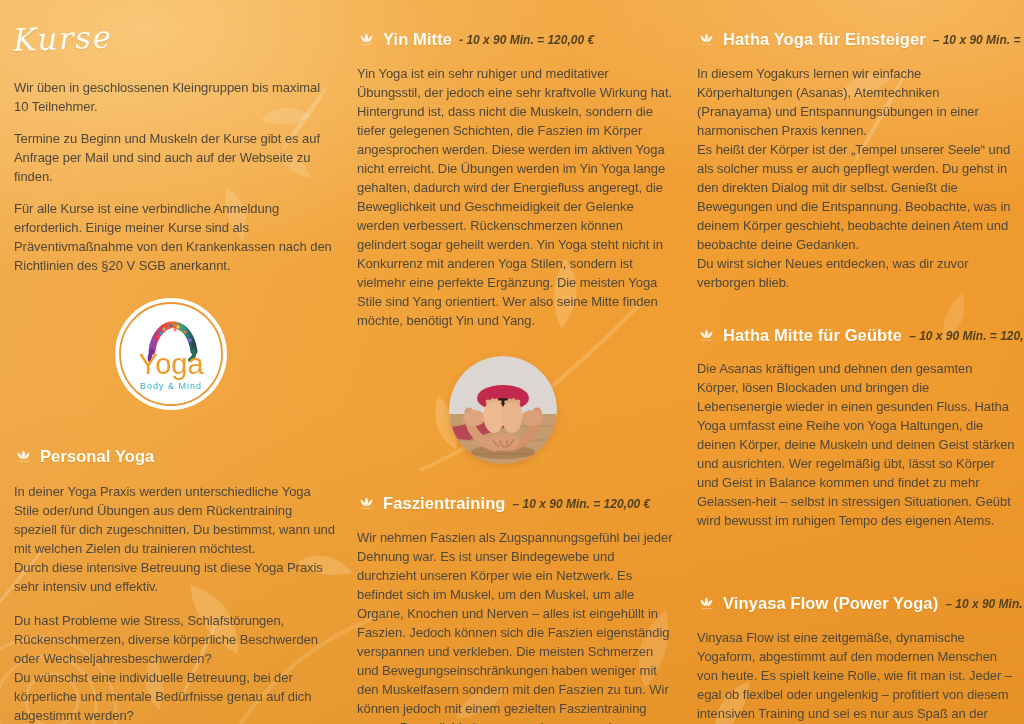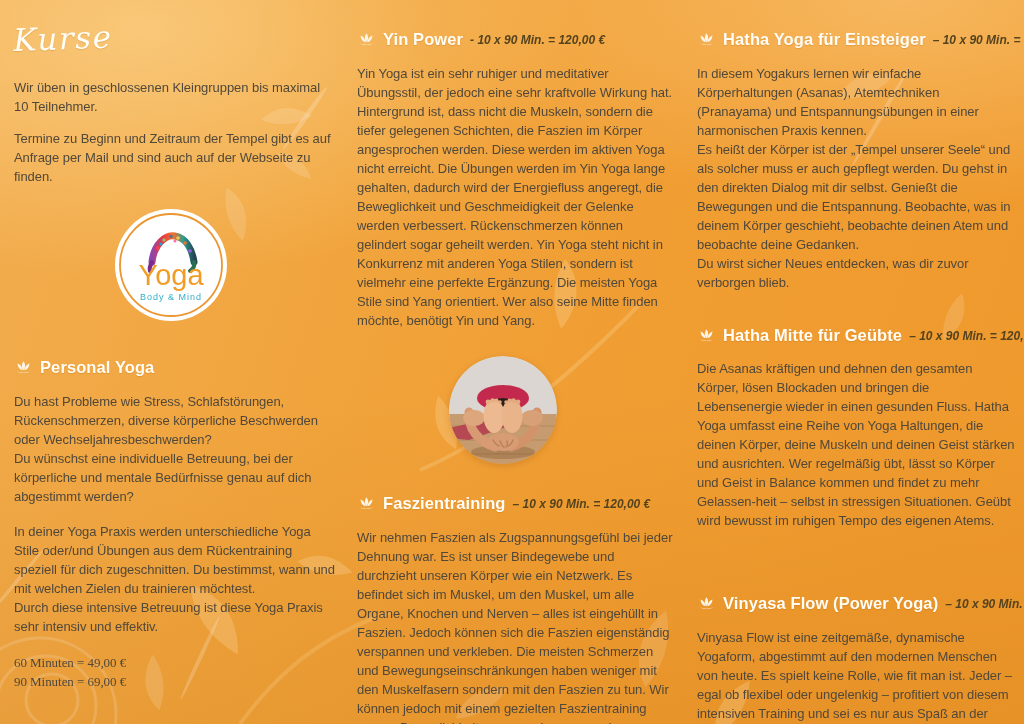--- a/index.html
+++ b/index.html
@@ -83,21 +83,22 @@
       <ellipse cx="880" cy="118" rx="2" ry="58" transform="rotate(30 880 118)"></ellipse>
       <ellipse cx="200" cy="658" rx="2" ry="46" transform="rotate(25 200 658)"></ellipse>
       <ellipse cx="18" cy="580" rx="1.8" ry="44" transform="rotate(40 18 580)"></ellipse>
     </g>
   </svg>
 
   <div class="col" id="col-left">
     <h1 class="script-title">Kurse</h1>
 
     <p class="body-text" style="margin-top:20px">Wir üben in geschlossenen Kleingruppen bis maximal 10 Teilnehmer.</p>
-    <p class="body-text">Termine zu Beginn und Zeitraum der Tempel gibt es auf Anfrage per Mail und sind auch auf der Webseite zu finden.</p>
+    <p class="body-text">Termine zu Beginn und Muskeln der Kurse gibt es auf Anfrage per Mail und sind auch auf der Webseite zu finden.</p>
+    <p class="body-text">Für alle Kurse ist eine verbindliche Anmeldung erforderlich. Einige meiner Kurse sind als Präventivmaßnahme von den Krankenkassen nach den Richtlinien des §20 V SGB anerkannt.</p>
 
     <div class="logo-wrap">
       <svg width="114" height="114" viewBox="0 0 114 114">
         <defs>
           <linearGradient id="rainbow" x1="0" y1="0" x2="1" y2="0">
             <stop offset="0" stop-color="#8e44ad"></stop>
             <stop offset="0.25" stop-color="#e63946"></stop>
             <stop offset="0.5" stop-color="#f3722c"></stop>
             <stop offset="0.75" stop-color="#2a9d8f"></stop>
             <stop offset="1" stop-color="#264653"></stop>
@@ -128,39 +129,39 @@
       <svg class="lotus" width="19" height="13" viewBox="0 0 24 16">
         <g fill="#fdf6e8">
           <path d="M12,0 C14.8,3.5 14.8,8 12,11.5 C9.2,8 9.2,3.5 12,0 Z"></path>
           <path d="M4.5,3 C8,4 10.5,7.5 11,11.5 C7,10.8 4.8,7.5 4.5,3 Z"></path>
           <path d="M19.5,3 C16,4 13.5,7.5 13,11.5 C17,10.8 19.2,7.5 19.5,3 Z"></path>
           <path d="M2,11.5 C5.5,15.2 18.5,15.2 22,11.5 C19,15.8 5,15.8 2,11.5 Z"></path>
         </g>
       </svg>
       <span class="head-title">Personal Yoga</span>
     </div>
+    <p class="body-text" style="margin-top:16px">In deiner Yoga Praxis werden unterschiedliche Yoga Stile oder/und Übungen aus dem Rückentraining speziell für dich zugeschnitten. Du bestimmst, wann und mit welchen Zielen du trainieren möchtest.
+Durch diese intensive Betreuung ist diese Yoga Praxis sehr intensiv und effektiv.</p>
     <p class="body-text" style="margin-top:15px">Du hast Probleme wie Stress, Schlafstörungen, Rückenschmerzen, diverse körperliche Beschwerden oder Wechseljahresbeschwerden?
 Du wünschst eine individuelle Betreuung, bei der körperliche und mentale Bedürfnisse genau auf dich abgestimmt werden?</p>
-    <p class="body-text" style="margin-top:16px">In deiner Yoga Praxis werden unterschiedliche Yoga Stile oder/und Übungen aus dem Rückentraining speziell für dich zugeschnitten. Du bestimmst, wann und mit welchen Zielen du trainieren möchtest.
-Durch diese intensive Betreuung ist diese Yoga Praxis sehr intensiv und effektiv.</p>
     <p class="body-text prices">60 Minuten = 49,00 €
 90 Minuten = 69,00 €</p>
   </div>
 
   <div class="col" id="col-mid">
     <div class="section-head">
       <svg class="lotus" width="19" height="13" viewBox="0 0 24 16">
         <g fill="#fdf6e8">
           <path d="M12,0 C14.8,3.5 14.8,8 12,11.5 C9.2,8 9.2,3.5 12,0 Z"></path>
           <path d="M4.5,3 C8,4 10.5,7.5 11,11.5 C7,10.8 4.8,7.5 4.5,3 Z"></path>
           <path d="M19.5,3 C16,4 13.5,7.5 13,11.5 C17,10.8 19.2,7.5 19.5,3 Z"></path>
           <path d="M2,11.5 C5.5,15.2 18.5,15.2 22,11.5 C19,15.8 5,15.8 2,11.5 Z"></path>
         </g>
       </svg>
-      <span class="head-title">Yin Power</span>
+      <span class="head-title">Yin Mitte</span>
       <span class="head-price">- 10 x 90 Min. = 120,00 €</span>
     </div>
     <p class="body-text" style="margin-top:15px">Yin Yoga ist ein sehr ruhiger und meditativer Übungsstil, der jedoch eine sehr kraftvolle Wirkung hat. Hintergrund ist, dass nicht die Muskeln, sondern die tiefer gelegenen Schichten, die Faszien im Körper angesprochen werden. Diese werden im aktiven Yoga nicht erreicht. Die Übungen werden im Yin Yoga lange gehalten, dadurch wird der Energiefluss angeregt, die Beweglichkeit und Geschmeidigkeit der Gelenke werden verbessert. Rückenschmerzen können gelindert sogar geheilt werden. Yin Yoga steht nicht in Konkurrenz mit anderen Yoga Stilen, sondern ist vielmehr eine perfekte Ergänzung. Die meisten Yoga Stile sind Yang orientiert. Wer also seine Mitte finden möchte, benötigt Yin und Yang.</p>
 
     <div class="photo-wrap">
       <svg width="108" height="108" viewBox="0 0 108 108">
         <defs>
             <clipPath id="photoclip">
               <circle cx="54" cy="54" r="54"></circle>
             </clipPath>

